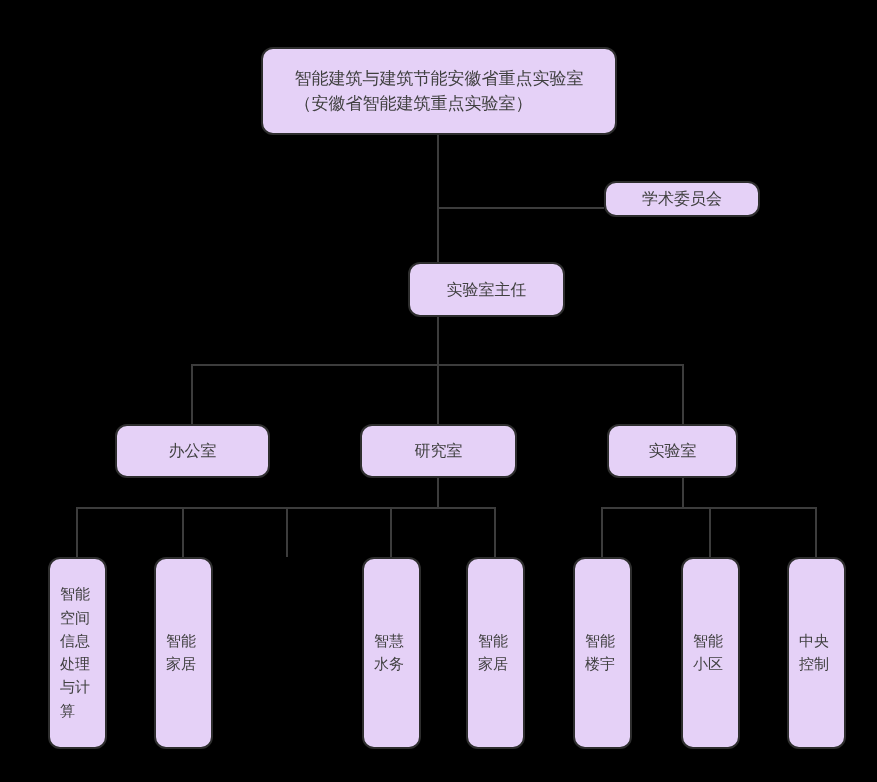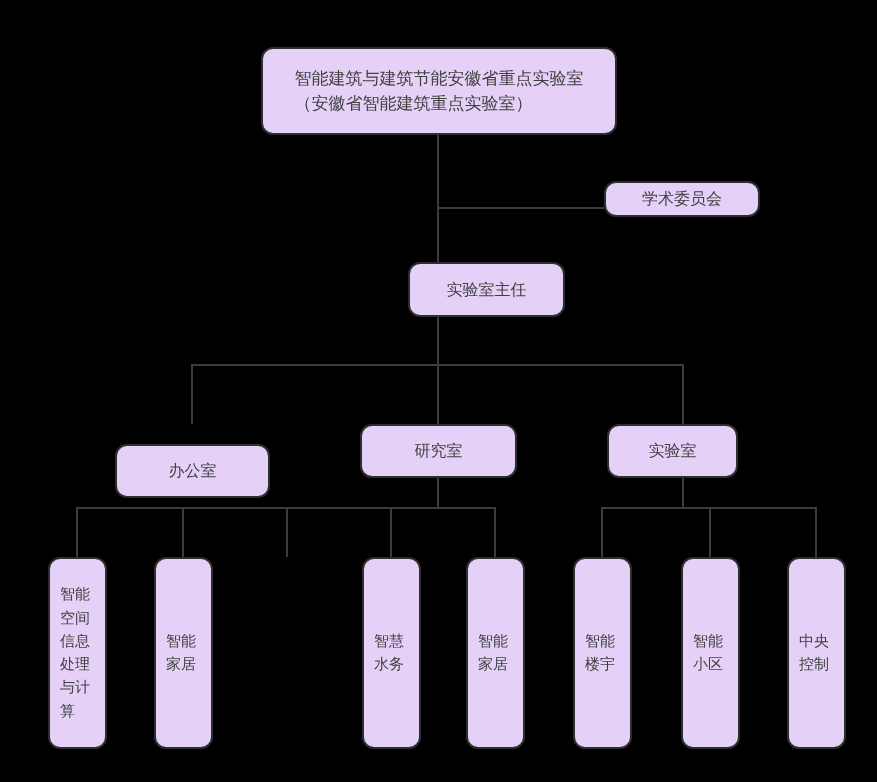--- a/index.html
+++ b/index.html
@@ -20,21 +20,21 @@
     display:flex;
     align-items:center;
     justify-content:center;
     text-align:left;
     font-size:16px;
     line-height:1.5;
   }
   .n-root{left:261px;top:47px;width:356px;height:88px;font-size:17px;line-height:1.45;}
   .n-academic{left:604px;top:181px;width:156px;height:36px;}
   .n-director{left:360px;top:262px;width:157px;height:55px;margin-left:48px;}
-  .n-office{left:115px;top:424px;width:155px;height:54px;margin-top:20px;}
+  .n-office{left:115px;top:424px;width:155px;height:54px;}
   .n-research{left:360px;top:424px;width:157px;height:54px;}
   .n-lab{left:607px;top:424px;width:131px;height:54px;font-family:Liberation Serif, serif;}
   .leaf{
     top:557px;width:59px;height:192px;
     font-size:15px;line-height:1.55;
     padding:0 10px;
   }
   .l1{left:48px}.l2{left:154px}.l3{left:258px}.l4{left:362px}
   .l5{left:466px}.l6{left:573px}.l7{left:681px}.l8{left:787px}
   .cl{position:absolute;background:#3c3c3c;}

